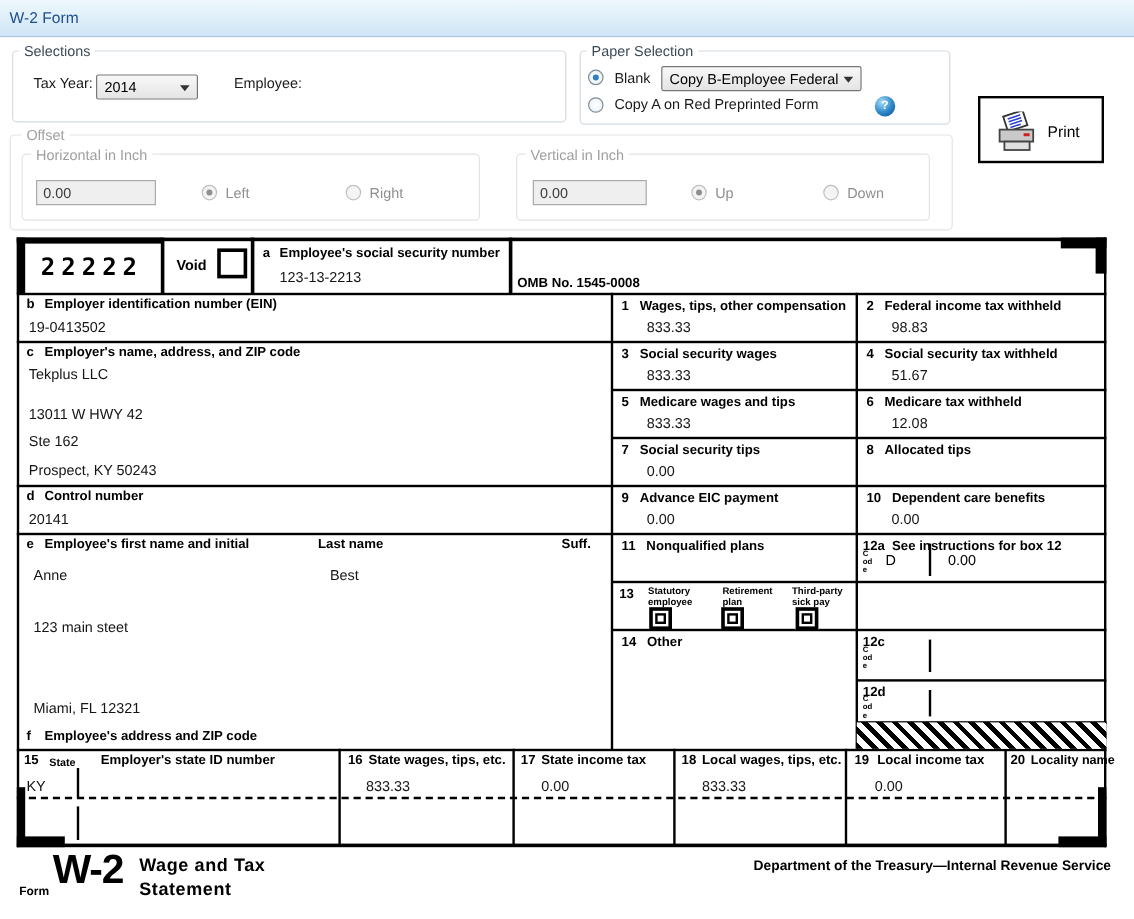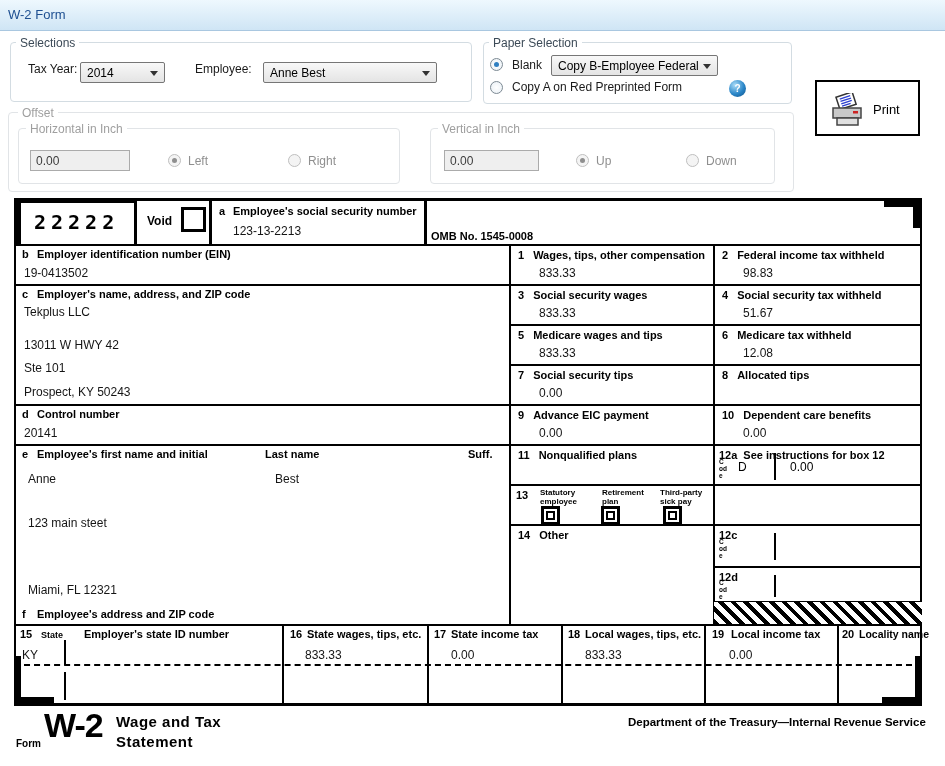--- a/index.html
+++ b/index.html
@@ -79,24 +79,20 @@
   <div class="abs titletext">W-2 Form</div>
 
   <div class="abs group" style="left:10px;top:42px;width:460px;height:58px"></div>
   <div class="abs grouplab" style="left:16px;top:36px">Selections</div>
   <div class="abs uilab" style="left:28px;top:62px">Tax Year:</div>
   <div class="abs combo" style="left:80px;top:62px;width:85px">
     <span>2014</span>
     <span class="arrow"></span>
   </div>
   <div class="abs uilab" style="left:195px;top:62px">Employee:</div>
-  <div class="abs combo" style="left:263px;top:62px;width:174px">
-    <span>Anne Best</span>
-    <span class="arrow"></span>
-  </div>
 
   <div class="abs group" style="left:483px;top:42px;width:307px;height:60px"></div>
   <div class="abs grouplab" style="left:489px;top:36px">Paper Selection</div>
   <div class="abs radio sel" style="left:490px;top:58px"></div>
   <div class="abs uilab" style="left:512px;top:58px">Blank</div>
   <div class="abs combo" style="left:551px;top:55px;width:167px">
     <span>Copy B-Employee Federal</span>
     <span class="arrow"></span>
   </div>
   <div class="abs radio" style="left:490px;top:81px"></div>
@@ -191,21 +187,21 @@
   <div class="flab" style="left:431px;top:230px">OMB No. 1545-0008</div>
 
   <div class="flab" style="left:22px;top:248px">b</div>
   <div class="flab" style="left:37px;top:248px">Employer identification number (EIN)</div>
   <div class="fval" style="left:24px;top:266px">19-0413502</div>
 
   <div class="flab" style="left:22px;top:288px">c</div>
   <div class="flab" style="left:37px;top:288px">Employer's name, address, and ZIP code</div>
   <div class="fval" style="left:24px;top:305px">Tekplus LLC</div>
   <div class="fval" style="left:24px;top:338px">13011 W HWY 42</div>
-  <div class="fval" style="left:24px;top:361px">Ste 101</div>
+  <div class="fval" style="left:24px;top:361px">Ste 162</div>
   <div class="fval" style="left:24px;top:385px">Prospect, KY 50243</div>
 
   <div class="flab" style="left:22px;top:408px">d</div>
   <div class="flab" style="left:37px;top:408px">Control number</div>
   <div class="fval" style="left:24px;top:426px">20141</div>
 
   <div class="flab" style="left:22px;top:448px">e</div>
   <div class="flab" style="left:37px;top:448px">Employee's first name and initial</div>
   <div class="flab" style="left:265px;top:448px">Last name</div>
   <div class="flab" style="left:468px;top:448px">Suff.</div>

